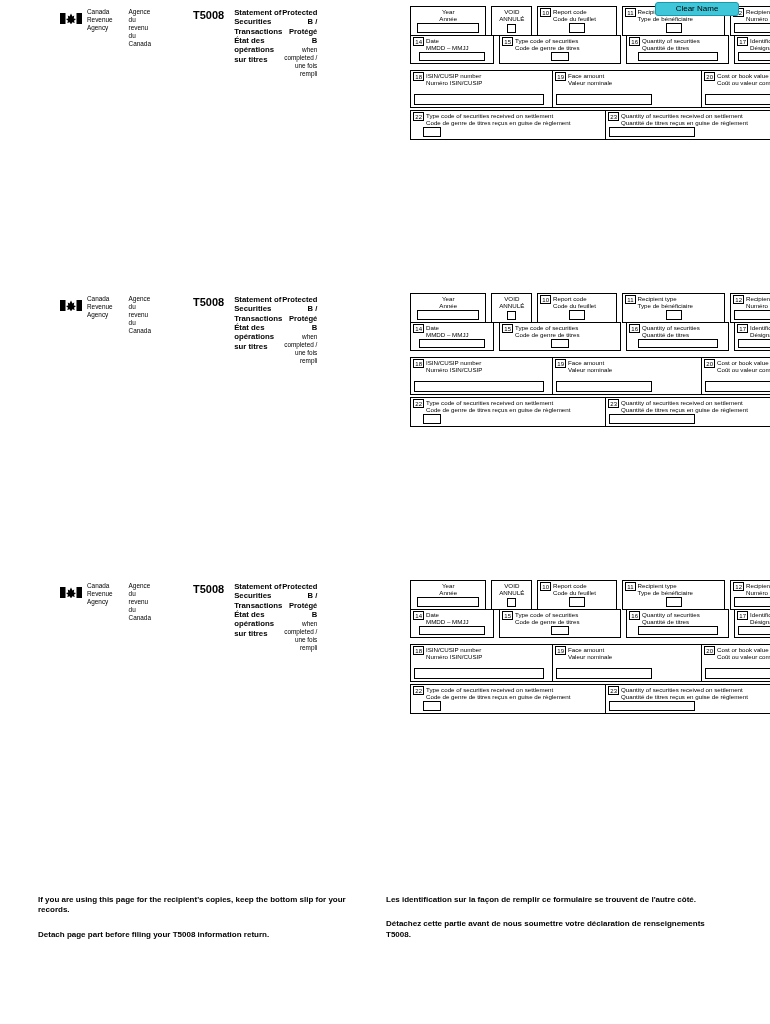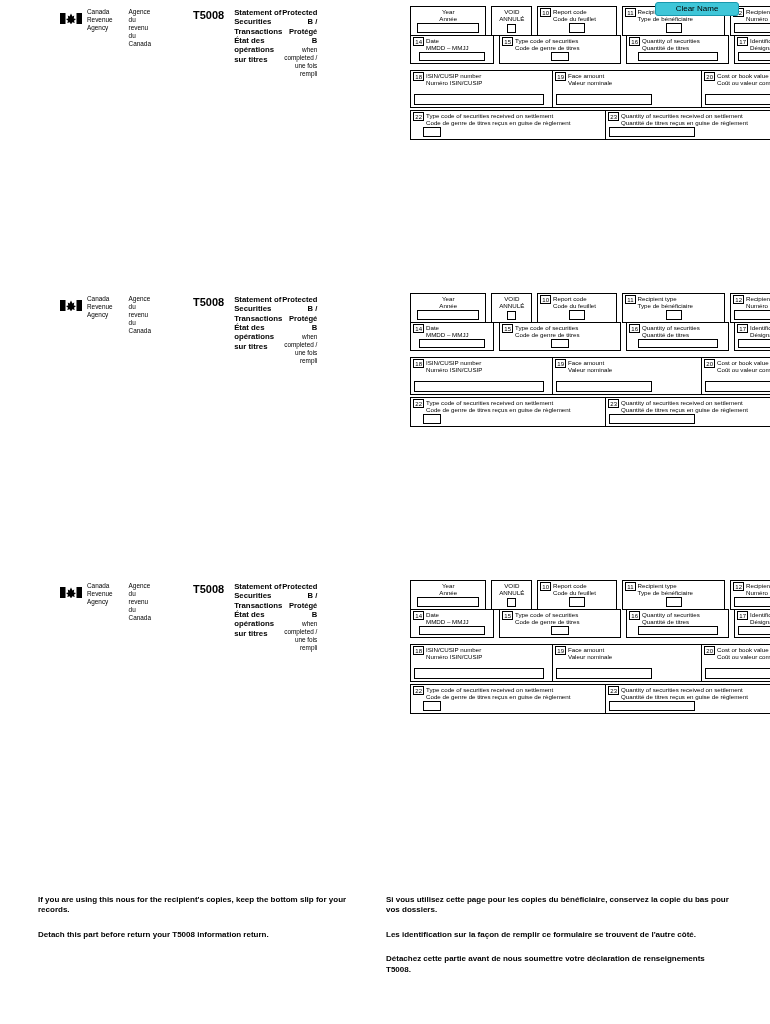--- a/index.html
+++ b/index.html
@@ -595,22 +595,21 @@
     </div>
 
     <div class="privacy">See the privacy notice on your return. / Consultez l'avis de confidentialité dans votre déclaration.</div>
     <div class="form-code">T5008 (25)</div>
     <div class="sep"></div>
   </div>
 </div>
 
   <div class="footer">
     <div class="fcol">
-      <p>If you are using this nous for the recipient's copies, keep the bottom slip for your records.</p>
-      <p>Detach this part before return your T5008 information return.</p>
+      <p>If you are using this page for the recipient's copies, keep the bottom slip for your records.</p>
+      <p>Detach page part before filing your T5008 information return.</p>
     </div>
     <div class="fcol">
-      <p>Si vous utilisez cette page pour les copies du bénéficiaire, conservez la copie du bas pour vos dossiers.</p>
       <p>Les identification sur la façon de remplir ce formulaire se trouvent de l'autre côté.</p>
       <p>Détachez cette partie avant de nous soumettre votre déclaration de renseignements T5008.</p>
     </div>
   </div>
 </div>
 
 </body></html>

